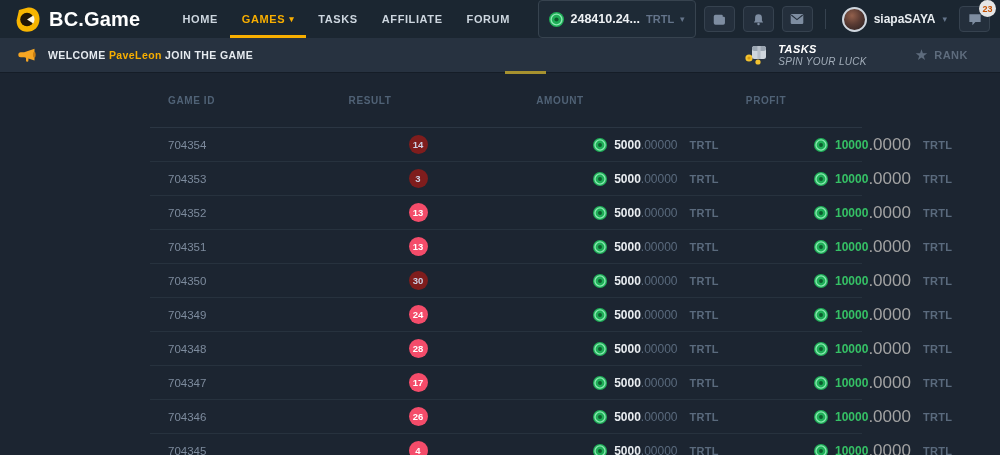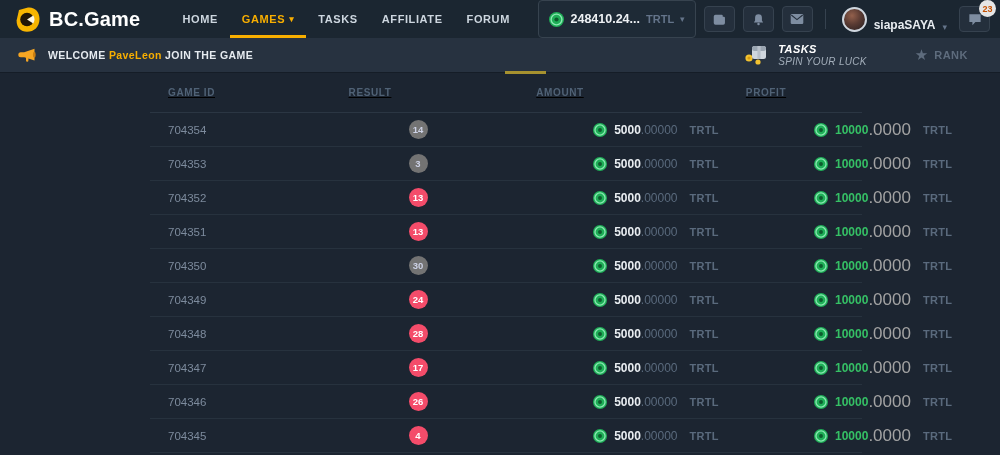--- a/index.html
+++ b/index.html
@@ -22,21 +22,21 @@
   .balance-pill { display:flex; align-items:center; gap:6px; height:38px;
                   padding:0 10px; border:1px solid #37434f; border-radius:4px;
                   background:#1e2a36; cursor:pointer; }
   .balance-amount { color:#eef1f4; font-size:12.5px; font-weight:700; }
   .balance-cur { color:#64748a; font-size:11px; font-weight:700; }
   .pill-caret { color:#64748a; font-size:9px; }
   .icon-btn { width:31px; height:26px; background:#242f3c; border:1px solid #36424f;
               border-radius:4px; display:flex; align-items:center; justify-content:center;
               cursor:pointer; position:relative; }
   .v-divider { width:1px; height:20px; background:#36424f; margin:0 4px; }
-  .user-menu { display:flex; align-items:flex-end; gap:7px; cursor:pointer; padding:0 4px; }
+  .user-menu { display:flex; align-items:center; gap:7px; cursor:pointer; padding:0 4px; }
   .avatar { width:25px; height:25px; border-radius:50%; border:2px solid #cfd6de;
             background: radial-gradient(circle at 38% 32%, #93604c 0%, #5a3b33 45%, #241d20 100%); }
   .user-name { color:#e8ecf0; font-size:12px; font-weight:700; }
   .chat-badge { position:absolute; top:-7px; right:-7px; min-width:17px; height:17px;
                 border-radius:50%; background:#e5e5e5; color:#c65102; font-size:9px;
                 font-weight:800; display:flex; align-items:center; justify-content:center; }
 
   
   .banner { height:35px; background:#273240; border-bottom:1px solid #151d27;
             display:flex; align-items:center; padding:0 18px; position:relative; }
@@ -52,31 +52,31 @@
   .star { color:#5e6c7d; font-size:15px; line-height:1; }
   .rank-label { color:#5e6c7d; font-size:11px; font-weight:700; letter-spacing:.5px; }
 
   .tab-indicator { position:absolute; left:505px; top:71px; width:41px; height:3px;
                    background:#a6912f; }
 
   
   .table-wrap { margin-left:150px; width:712px; }
   .t-head, .t-row { display:grid; grid-template-columns:140px 160px 220px 1fr;
                     align-items:center; }
-  .t-head { height:40px;text-decoration:underline; }
+  .t-head { height:55px; }
   .t-head .col { color:#506276; font-size:10px; font-weight:700; letter-spacing:.6px;
                  text-align:center; }
   .t-head .col.first { text-align:left; padding-left:18px; }
   .t-head { border-bottom:1px solid #2b3643; }
   .t-row { height:34px; border-bottom:1px solid #27323e; cursor:pointer;gap:48px; }
   .id-cell { padding-left:18px; color:#7d8b9d; font-size:11.5px; }
   .result-cell { display:flex; justify-content:center; }
   .badge { width:19px; height:19px; border-radius:50%; display:flex; align-items:center;
            justify-content:center; font-size:9.5px; font-weight:700; color:#ffffff; }
-  .badge.navy { background:#737373; color:#cdd2e6; }
+  .badge.navy { background:#7f1d1d; color:#cdd2e6; }
   .badge.pink { background:#f44c6a; color:#ffffff; }
   .money-cell { display:flex; align-items:center; justify-content:center; gap:0; }
   .money-cell .coin { display:flex; margin-right:7px; }
   .amt-main { color:#e9edf1; font-size:12px; font-weight:700; }
   .amt-dec { color:#5a6a7d; font-size:12px; }
   .pft-main { color:#35c065; font-size:12px; font-weight:700; }
   .pft-dec { color:#a3a3a3; font-size:17px; }
   .cur { color:#5a6a7d; font-size:11px; font-weight:700; margin-left:12px; letter-spacing:.3px; }
 </style>
 </head>

